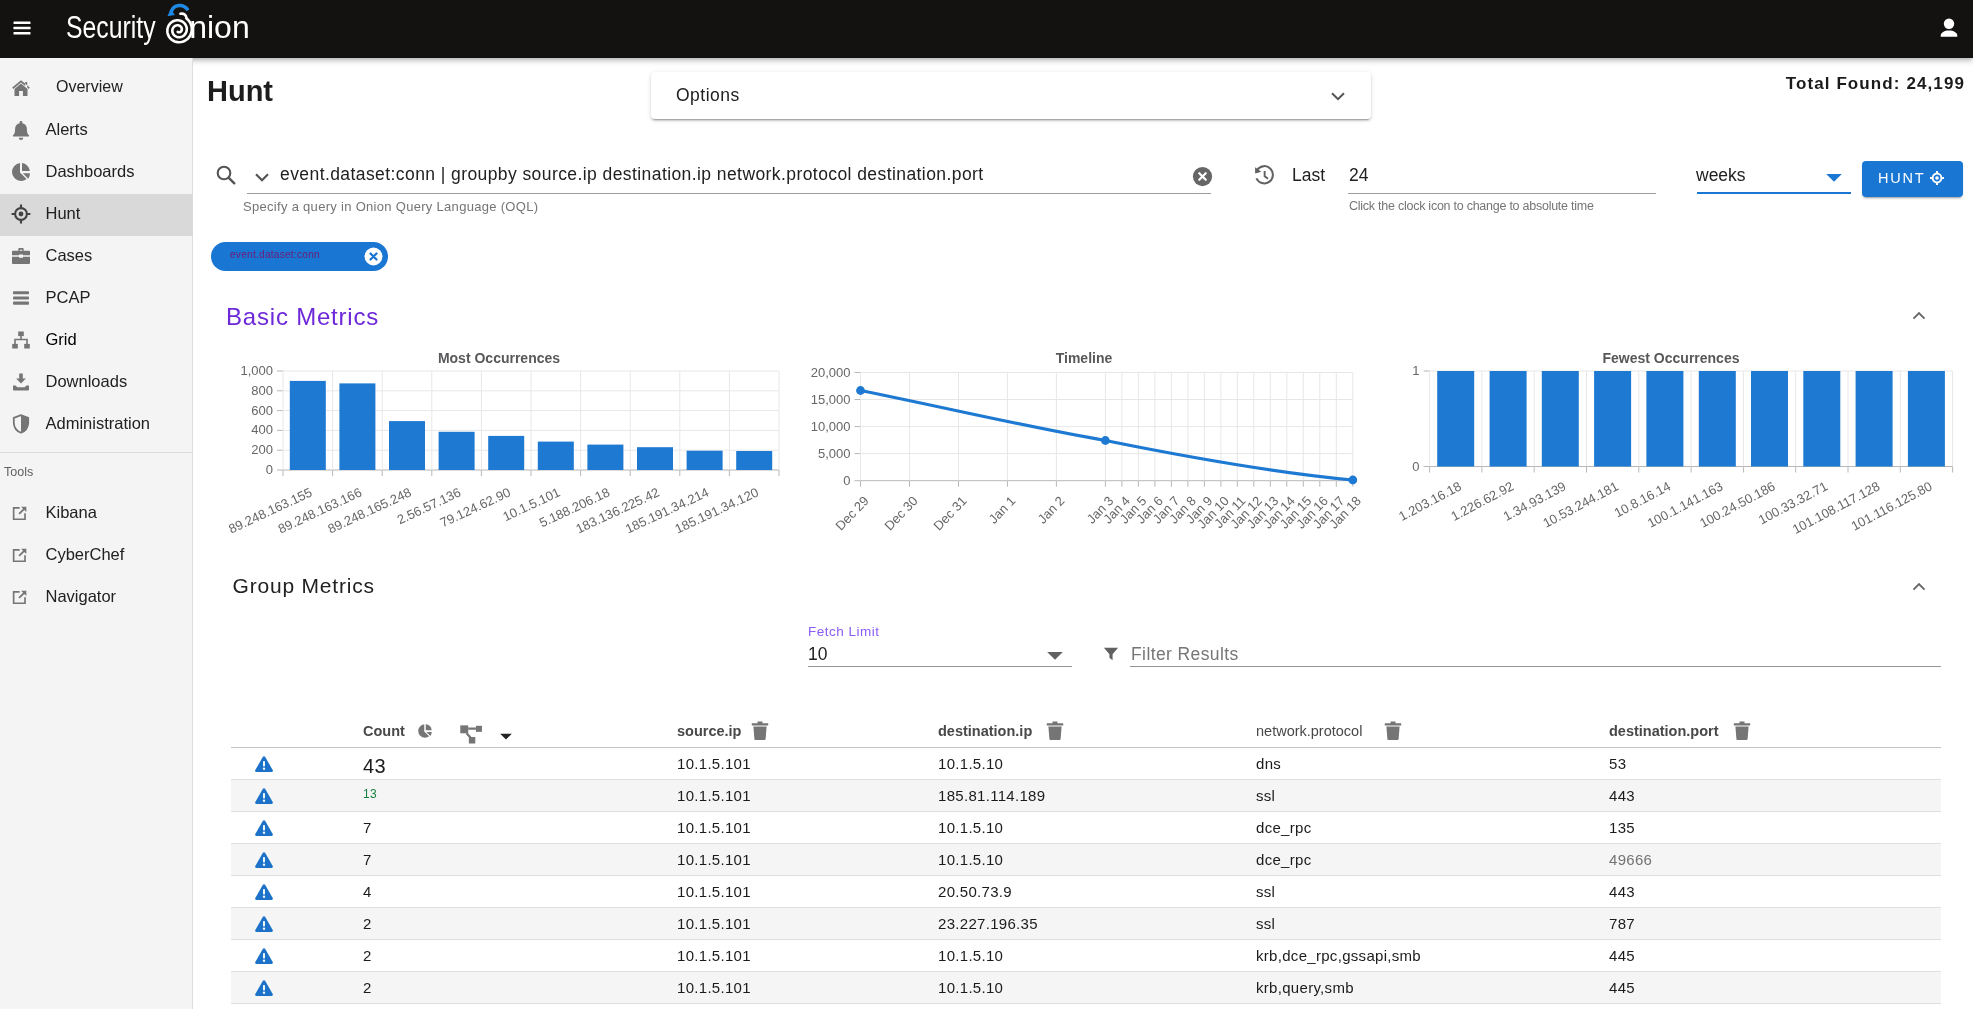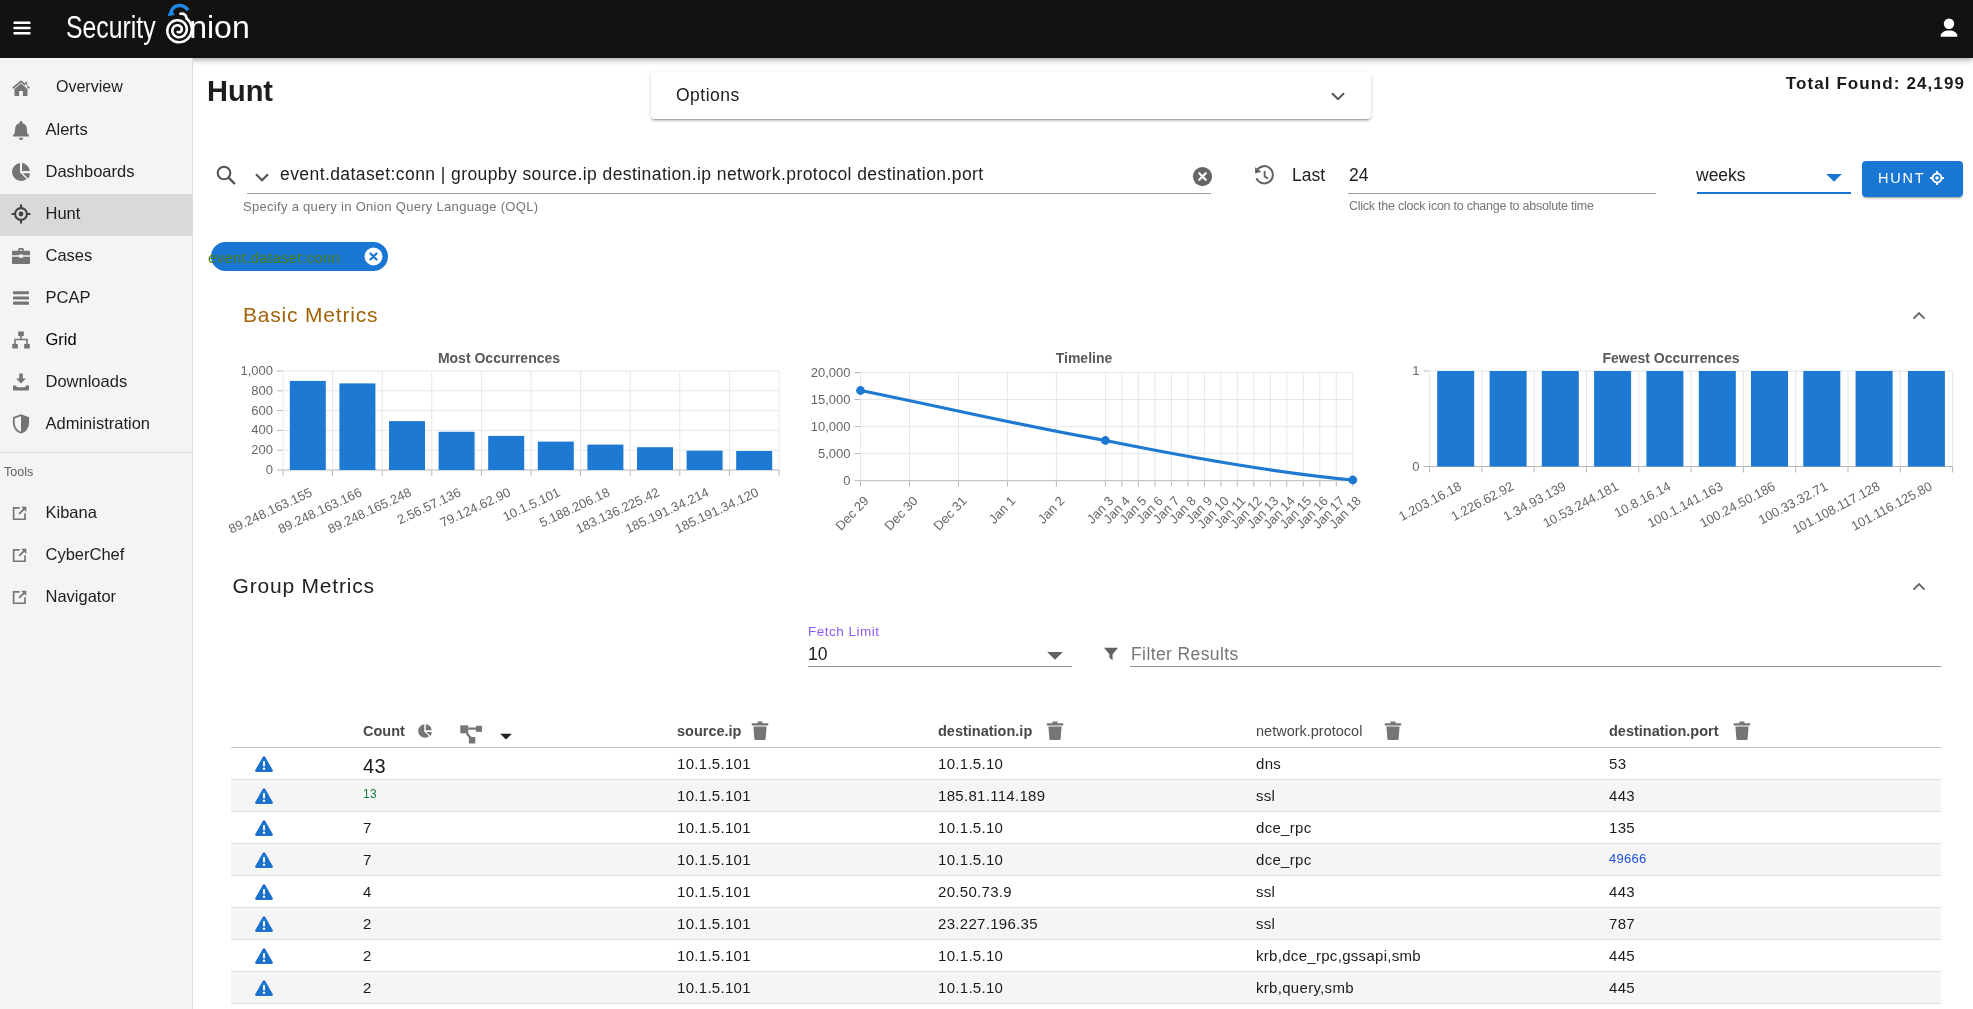--- a/index.html
+++ b/index.html
@@ -130,26 +130,26 @@
     <path fill="#1976d2" d="M4.2 9h15.6L12 16.8z"></path>
   </svg>
 <div class="abs" style="left:1862px;top:161px;width:101px;height:36px;background:#1976d2;border-radius:4px;box-shadow:0 3px 1px -2px rgba(0,0,0,.2),0 2px 2px 0 rgba(0,0,0,.14)"></div>
 <div class="txt" style="left:1878px;top:170px;font-size:14.5px;font-weight:500;letter-spacing:1.8px;color:#fff">HUNT</div>
 <svg class="abs" style="left:1928px;top:169px" width="18" height="18" viewBox="0 0 24 24">
     <circle cx="12" cy="12" r="5.9" fill="none" stroke="#fff" stroke-width="2.6"></circle>
     <circle cx="12" cy="12" r="2.4" fill="#fff"></circle>
     <path stroke="#fff" stroke-width="2.6" d="M12 2.6v3.6M12 17.8v3.6M2.6 12h3.6M17.8 12h3.6"></path>
   </svg>
 <div class="abs" style="left:211px;top:242px;width:177px;height:29px;background:#1976d2;border-radius:15px"></div>
-<div class="txt" style="left:208px;top:248.5px;font-size:15px;color:#4d7c0f;letter-spacing:0.3px">event.dataset:conn</div>
+<div class="txt" style="left:230px;top:248.5px;font-size:10px;color:#701a75;letter-spacing:0.3px">event.dataset:conn</div>
 <svg class="abs" style="left:364px;top:247px" width="19" height="19" viewBox="0 0 24 24">
     <circle cx="12" cy="12" r="11.3" fill="#fff"></circle>
     <path stroke="#1976d2" stroke-width="2.8" stroke-linecap="round" d="M8.2 8.2l7.6 7.6M15.8 8.2l-7.6 7.6"></path>
   </svg>
-<div class="txt" style="left:243px;top:303px;font-size:21px;color:#a16207;letter-spacing:0.8px">Basic Metrics</div>
+<div class="txt" style="left:226px;top:303px;font-size:24px;color:#6d28d9;letter-spacing:0.8px">Basic Metrics</div>
 <svg class="abs" style="left:1908px;top:305px" width="22" height="22" viewBox="0 0 24 24">
     <path fill="none" stroke="#666" stroke-width="2.1" d="M6 14.8 12 8.8 18 14.8"></path>
   </svg>
 <div class="txt" style="left:232.5px;top:574px;font-size:21px;color:#212121;letter-spacing:0.8px">Group Metrics</div>
 <svg class="abs" style="left:1908px;top:576px" width="22" height="22" viewBox="0 0 24 24">
     <path fill="none" stroke="#666" stroke-width="2.1" d="M6 14.8 12 8.8 18 14.8"></path>
   </svg>
 <svg class="abs" style="left:206px;top:345px" width="586" height="215" viewBox="0 0 586 215">
     <text x="293" y="18" text-anchor="middle" font-size="14" font-weight="bold" fill="#58585a">Most Occurrences</text>
     <line x1="77" y1="125.0" x2="573" y2="125.0" stroke="#b7b7b7" stroke-width="1"></line>
@@ -432,21 +432,21 @@
 <div class="abs" style="left:231px;top:844px;width:1710px;height:32px;background:#f5f5f5;border-bottom:1px solid #e0e0e0"></div>
 <svg class="abs" style="left:253px;top:849px" width="22" height="22" viewBox="0 0 24 24">
     <path fill="#1c72c8" d="M10.8 4.2c.55-.95 1.85-.95 2.4 0l8.3 14.4c.55.95-.15 2.1-1.2 2.1H3.7c-1.05 0-1.75-1.15-1.2-2.1z"></path>
     <rect x="10.95" y="8.8" width="2.1" height="5.9" rx="1.05" fill="#fff"></rect>
     <circle cx="12" cy="17.1" r="1.3" fill="#fff"></circle>
   </svg>
 <div class="txt" style="left:363px;top:851px;font-size:15px;color:#1b1b1b;letter-spacing:0.3px">7</div>
 <div class="txt" style="left:677px;top:851px;font-size:15px;color:#1b1b1b;letter-spacing:0.3px">10.1.5.101</div>
 <div class="txt" style="left:938px;top:851px;font-size:15px;color:#1b1b1b;letter-spacing:0.3px">10.1.5.10</div>
 <div class="txt" style="left:1256px;top:851px;font-size:15px;color:#1b1b1b;letter-spacing:0.3px">dce_rpc</div>
-<div class="txt" style="left:1609px;top:851px;font-size:13px;color:#1d4ed8;letter-spacing:0.3px">49666</div>
+<div class="txt" style="left:1609px;top:851px;font-size:15px;color:#737373;letter-spacing:0.3px">49666</div>
 <div class="abs" style="left:231px;top:876px;width:1710px;height:32px;background:#fff;border-bottom:1px solid #e0e0e0"></div>
 <svg class="abs" style="left:253px;top:881px" width="22" height="22" viewBox="0 0 24 24">
     <path fill="#1c72c8" d="M10.8 4.2c.55-.95 1.85-.95 2.4 0l8.3 14.4c.55.95-.15 2.1-1.2 2.1H3.7c-1.05 0-1.75-1.15-1.2-2.1z"></path>
     <rect x="10.95" y="8.8" width="2.1" height="5.9" rx="1.05" fill="#fff"></rect>
     <circle cx="12" cy="17.1" r="1.3" fill="#fff"></circle>
   </svg>
 <div class="txt" style="left:363px;top:883px;font-size:15px;color:#1b1b1b;letter-spacing:0.3px">4</div>
 <div class="txt" style="left:677px;top:883px;font-size:15px;color:#1b1b1b;letter-spacing:0.3px">10.1.5.101</div>
 <div class="txt" style="left:938px;top:883px;font-size:15px;color:#1b1b1b;letter-spacing:0.3px">20.50.73.9</div>
 <div class="txt" style="left:1256px;top:883px;font-size:15px;color:#1b1b1b;letter-spacing:0.3px">ssl</div>

